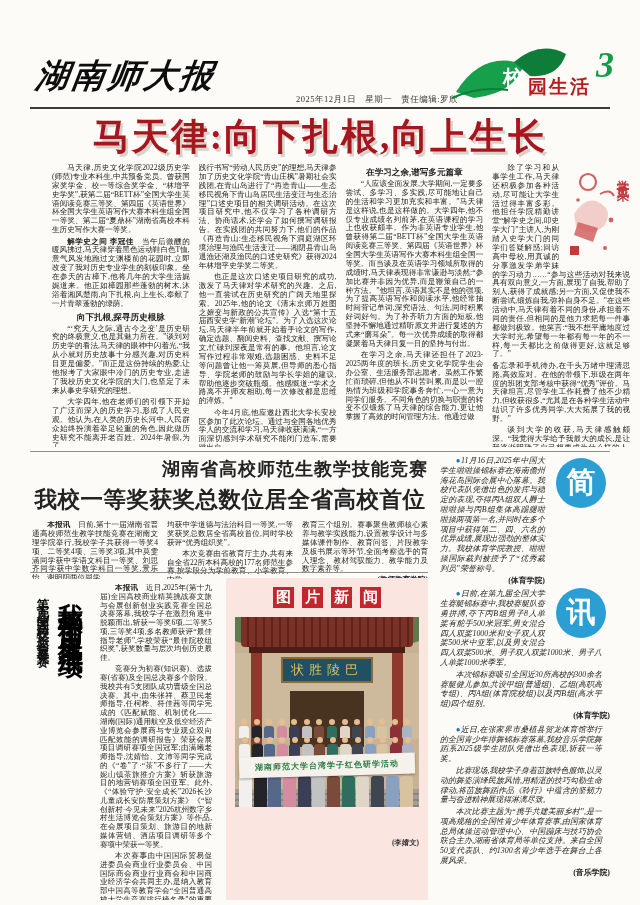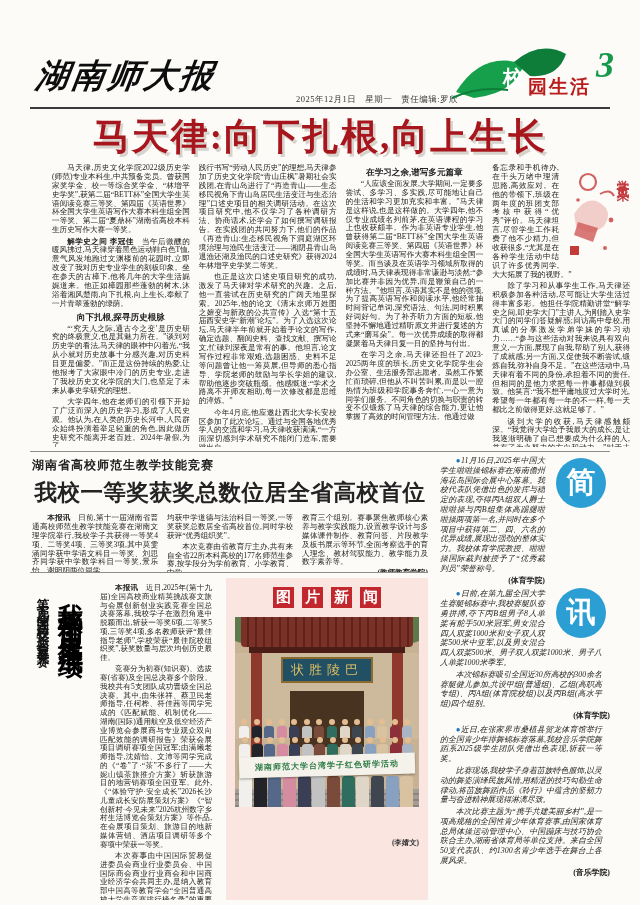--- a/index.html
+++ b/index.html
@@ -27,21 +27,21 @@
   .subhead{font-weight:bold;text-align:center;text-indent:0 !important;font-size:8.6px;margin:3px 0 !important;}
   .lead-in{font-weight:bold;}
   .seal{float:right;width:66px;height:96px;margin:0 0 3px 5px;position:relative;shape-outside:inset(0);}
   .seal-label{position:absolute;right:0;top:6px;writing-mode:vertical-rl;font-size:12.5px;
     font-weight:bold;color:#c5393f;letter-spacing:3px;}
 
   .rule1{position:absolute;left:30px;right:30px;top:451px;height:1px;background:#8f8f8f;}
 
   
   .skills{position:absolute;left:32px;top:457px;width:396px;}
-  .sk-kicker{text-align:left;font-size:12px;font-weight:bold;letter-spacing:1px;}
+  .sk-kicker{text-align:right;font-size:18px;font-weight:bold;letter-spacing:1px;}
   .sk-headline{text-align:center;font-size:22.5px;font-weight:900;letter-spacing:.5px;margin-top:3px;}
   .sk-cols{display:flex;gap:9px;margin-top:6px;height:58px;overflow:hidden;
            font-size:7.6px;line-height:1.17;text-align:justify;}
   .sk-cols>div{flex:1;overflow:hidden;}
   .sk-cols p{margin:0 0 2px;text-indent:2em;}
   .src{display:block;text-align:right;font-weight:bold;text-indent:0 !important;}
 
   .rule2{position:absolute;left:30px;width:398px;top:572px;height:1px;background:#8f8f8f;}
 
   
@@ -141,22 +141,22 @@
           <path d="M10 50 Q24 28 40 42 Q48 50 40 62 Q26 74 12 62 Z" fill="#eaa9a4" opacity="0.55"></path>
           <path d="M14 58 L34 64 L29 78 L10 71 Z" fill="#cf5a57" opacity="0.8"></path>
           <path d="M36 30 Q46 24 50 32" stroke="#d06260" stroke-width="2" fill="none"></path>
           <circle cx="47" cy="56" r="2.4" fill="#d06260"></circle>
           <circle cx="41" cy="84" r="2" fill="#d06260"></circle>
           <circle cx="14" cy="36" r="1.8" fill="#d06260"></circle>
           <rect x="6" y="82" width="9" height="9" fill="#c23b38"></rect>
         </svg>
         <span class="seal-label">学子风采</span>
       </span>
+      <p>除了学习和从事学生工作,马天律还积极参加各种活动,尽可能让大学生活过得丰富多彩。他担任学院精勤讲堂“解学史之间,叩史学大门”主讲人,为刚踏入史学大门的同学们答疑解惑;回访高中母校,用真诚的分享激发学弟学妹的学习动力……“参与这些活动对我来说具有双向意义,一方面,展现了自我,帮助了别人,获得了成就感;另一方面,又促使我不断尝试,锻炼自我,弥补自身不足。”在这些活动中,马天律有着不同的身份,承担着不同的责任,但相同的是他力求把每一件事都做到极致。他笑言:“我不想平庸地度过大学时光,希望每一年都有每一年的不一样,每一天都比之前做得更好,这就足够了。”</p>
       <p style="text-indent:0">备忘录和手机待办,在千头万绪中理清思路,高效应对。在他的带领下,班级在两年度的班团支部考核中获得“优秀”评价。马天律坦言,尽管学生工作耗费了他不少精力,但收获很多,“尤其是在各种学生活动中结识了许多优秀同学,大大拓展了我的视野。”</p>
-      <p>除了学习和从事学生工作,马天律还积极参加各种活动,尽可能让大学生活过得丰富多彩。他担任学院精勤讲堂“解学史之间,叩史学大门”主讲人,为刚踏入史学大门的同学们答疑解惑;回访高中母校,用真诚的分享激发学弟学妹的学习动力……“参与这些活动对我来说具有双向意义,一方面,展现了自我,帮助了别人,获得了成就感;另一方面,又促使我不断尝试,锻炼自我,弥补自身不足。”在这些活动中,马天律有着不同的身份,承担着不同的责任,但相同的是他力求把每一件事都做到极致。他笑言:“我不想平庸地度过大学时光,希望每一年都有每一年的不一样,每一天都比之前做得更好,这就足够了。”</p>
       <p>谈到大学的收获,马天律感触颇深。“我觉得大学给予我最大的成长,是让我逐渐明确了自己想要成为什么样的人,并有了为之努力的方向和动力。”对于未来,他希望能够深耕学术,在史学研究的道路上不断前行。</p>
     </div>
   </div>
 
   <div class="rule1"></div>
 
   <div class="skills">
     <div class="sk-kicker">湖南省高校师范生教学技能竞赛</div>
     <div class="sk-headline">我校一等奖获奖总数位居全省高校首位</div>
     <div class="sk-cols">

